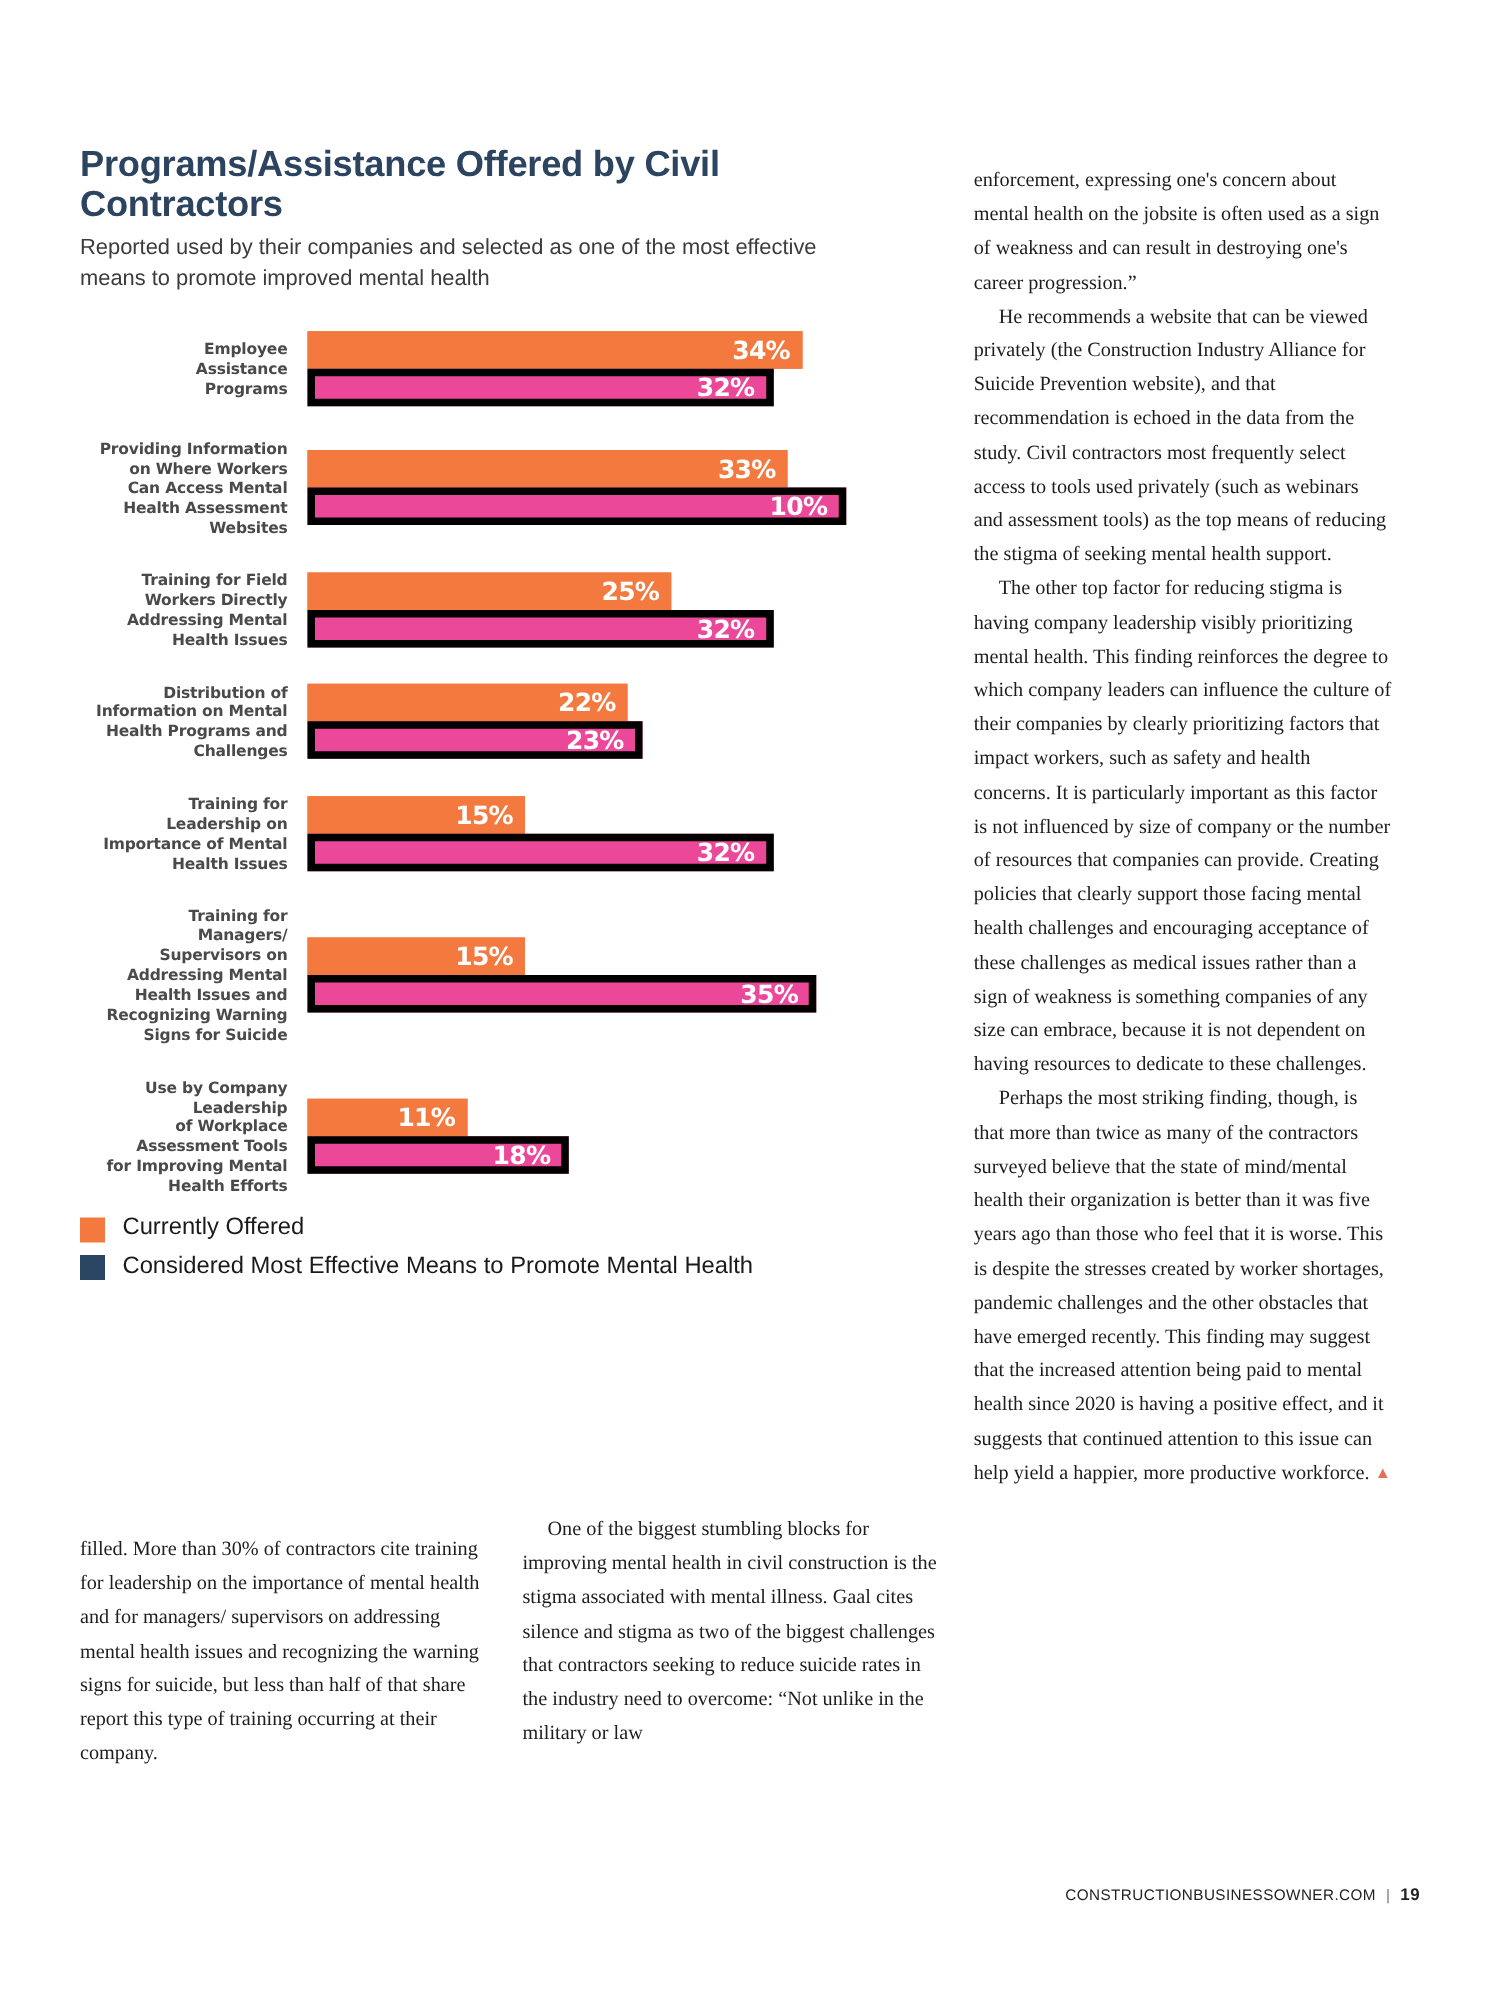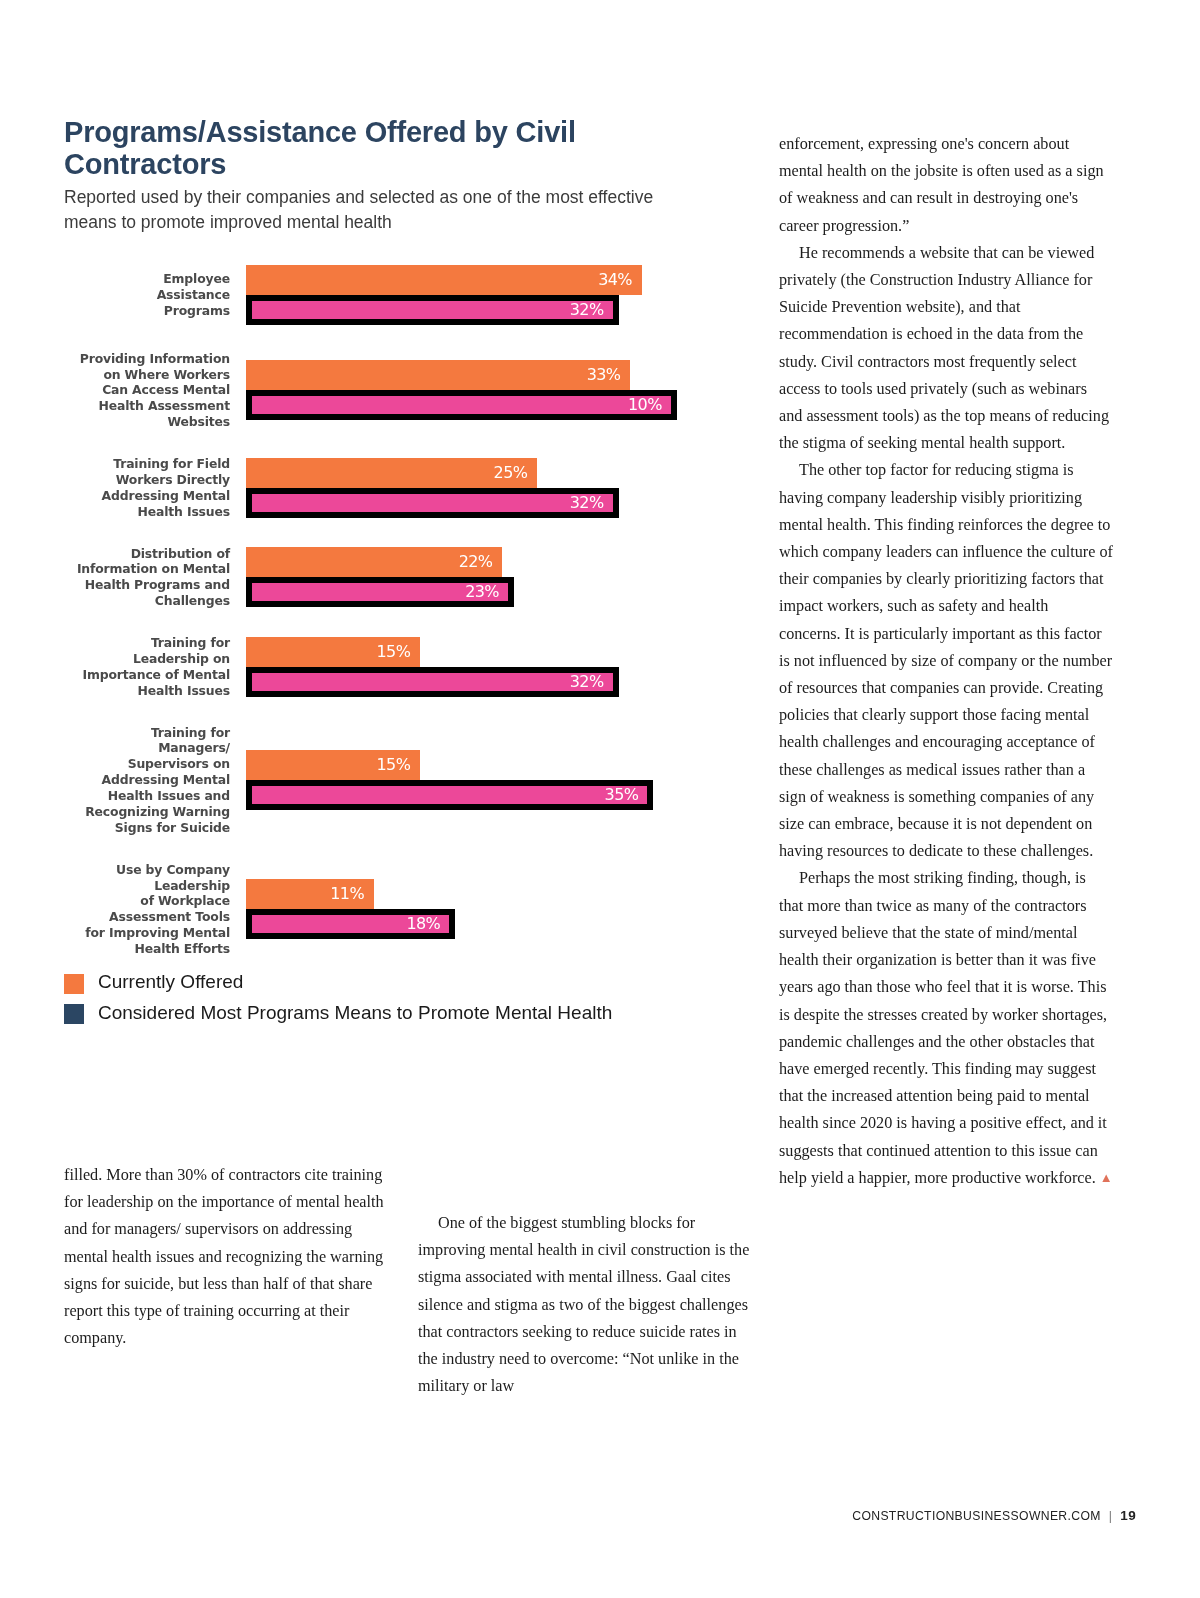--- a/index.html
+++ b/index.html
@@ -77,22 +77,22 @@
     background:#f4793f;
     border:1px solid #f4793f;
   }
   .bar.navy{
     background:#ec4899;
     border:6px solid #000000;
   }
   .bar .val{
     color:#ffffff;
     font-family:"DejaVu Sans", sans-serif;
-    font-weight:normal;
-    font-size:16px;
+    font-weight:bold;
+    font-size:20px;
     letter-spacing:-0.6px;
     padding-right:9px;
     line-height:1;
     white-space:nowrap;
   }
 
   .legend{
     margin-top:14px;
   }
   .legend-row{
@@ -124,21 +124,21 @@
     text-align:left;
   }
   .bodycol p{margin:0;}
   .bodycol p.indent{text-indent:20px;}
 
   #col-right{
     left:779px; top:131px;
     width:334px;
   }
   #col-bl-1{
-    left:64px; top:1162px;
+    left:64px; top:1226px;
     width:330px;
   }
   #col-bl-2{
     left:418px; top:1210px;
     width:334px;
   }
 
   .endmark{
     color:#e0725a;
     font-size:13px;
@@ -257,21 +257,21 @@
         </div>
       </div>
 
       <div class="legend">
         <div class="legend-row">
           <span class="swatch orange"></span>
           <span class="legend-label">Currently Offered</span>
         </div>
         <div class="legend-row">
           <span class="swatch navy"></span>
-          <span class="legend-label">Considered Most Programs Means to Promote Mental Health</span>
+          <span class="legend-label">Considered Most Effective Means to Promote Mental Health</span>
         </div>
       </div>
 
     </div>
   </div>
 
   <div class="bodycol" id="col-right">
     <p>enforcement, expressing one's concern about mental health on the jobsite is often used as a sign of weakness and can result in destroying one's career progression.”</p>
     <p class="indent">He recommends a website that can be viewed privately (the Construction Industry Alliance for Suicide Prevention website), and that recommendation is echoed in the data from the study. Civil contractors most frequently select access to tools used privately (such as webinars and assessment tools) as the top means of reducing the stigma of seeking mental health support.</p>
     <p class="indent">The other top factor for reducing stigma is having company leadership visibly prioritizing mental health. This finding reinforces the degree to which company leaders can influence the culture of their companies by clearly prioritizing factors that impact workers, such as safety and health concerns. It is particularly important as this factor is not influenced by size of company or the number of resources that companies can provide. Creating policies that clearly support those facing mental health challenges and encouraging acceptance of these challenges as medical issues rather than a sign of weakness is something companies of any size can embrace, because it is not dependent on having resources to dedicate to these challenges.</p>

